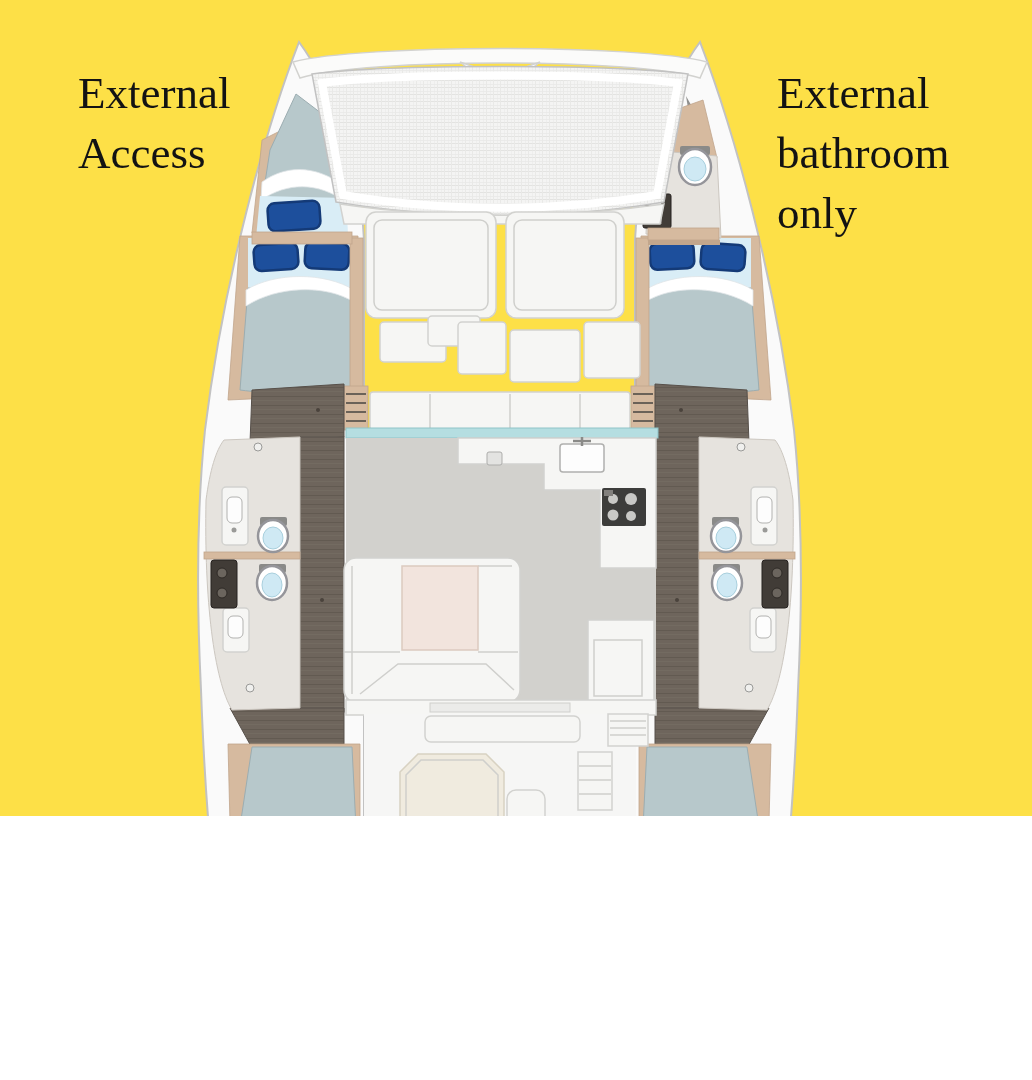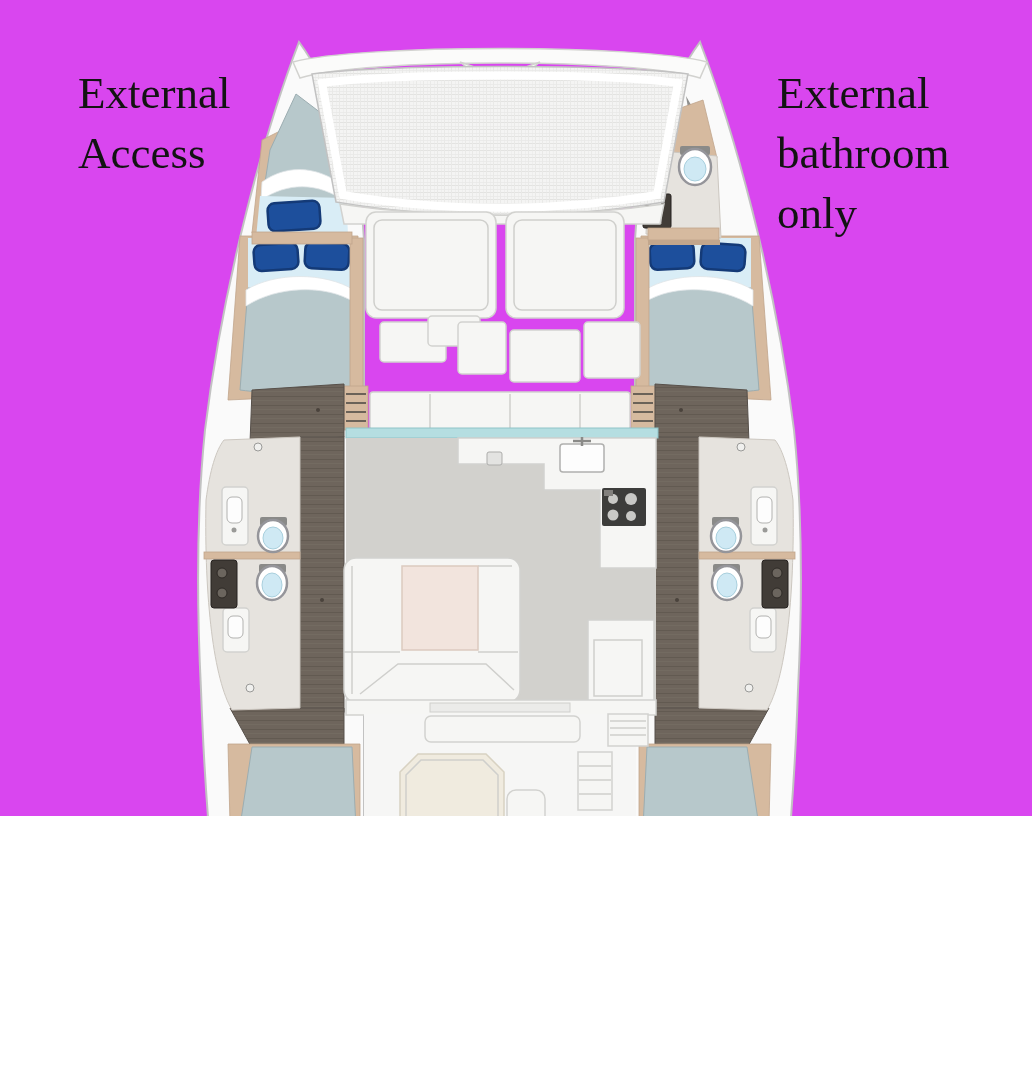--- a/index.html
+++ b/index.html
@@ -1,16 +1,16 @@
 <!DOCTYPE html>
 <html style="--hull-fill: #fafafa; --hull-stroke: #c2c2c2; --wood-floor: #6e655c; --wood-floor-dark: #5a524a; --trim-tan: #d6ba9f; --trim-tan-dark: #c2a68c; --mattress: #b7c8cb; --sheet-light: #d9edf6; --pillow-blue: #1d4f9c; --pillow-blue-dark: #143a77; --bathroom-floor: #e6e3de; --saloon-floor: #d2d1cd; --window-teal: #b5dee1; --table-beige: #f2e4dd; --cockpit-table: #f0ebdf; --counter-white: #f6f6f4; --panel-stroke: #d2d2cf; --toilet-water: #cfe9f4; --dark-fixture: #413c37; --mesh-gray: #e3e3e1; --text-color: #131313;"><head>
 <meta charset="utf-8">
 <style>
   html,body{margin:0;padding:0;background:#ffffff;}
-  .stage{position:relative;width:1032px;height:816px;background:#d946ef;overflow:hidden;
+  .stage{position:relative;width:1032px;height:816px;background:#fde047;overflow:hidden;
          font-family:"Liberation Serif", serif;}
   svg{display:block}
   
   .hull{fill:var(--hull-fill);stroke:var(--hull-stroke);stroke-width:2;}
   .panel{fill:var(--counter-white);stroke:var(--panel-stroke);stroke-width:1.5;}
   .panel2{fill:#fbfbfa;stroke:var(--panel-stroke);stroke-width:1.5;}
   .thin{fill:none;stroke:#cfcfcc;stroke-width:1.5;}
   .wood{fill:url(#planks);stroke:#57504a;stroke-width:1;}
   .tan{fill:var(--trim-tan);stroke:#bda避?;}
   .tan{fill:var(--trim-tan);stroke:#c0a58c;stroke-width:0.8;}

